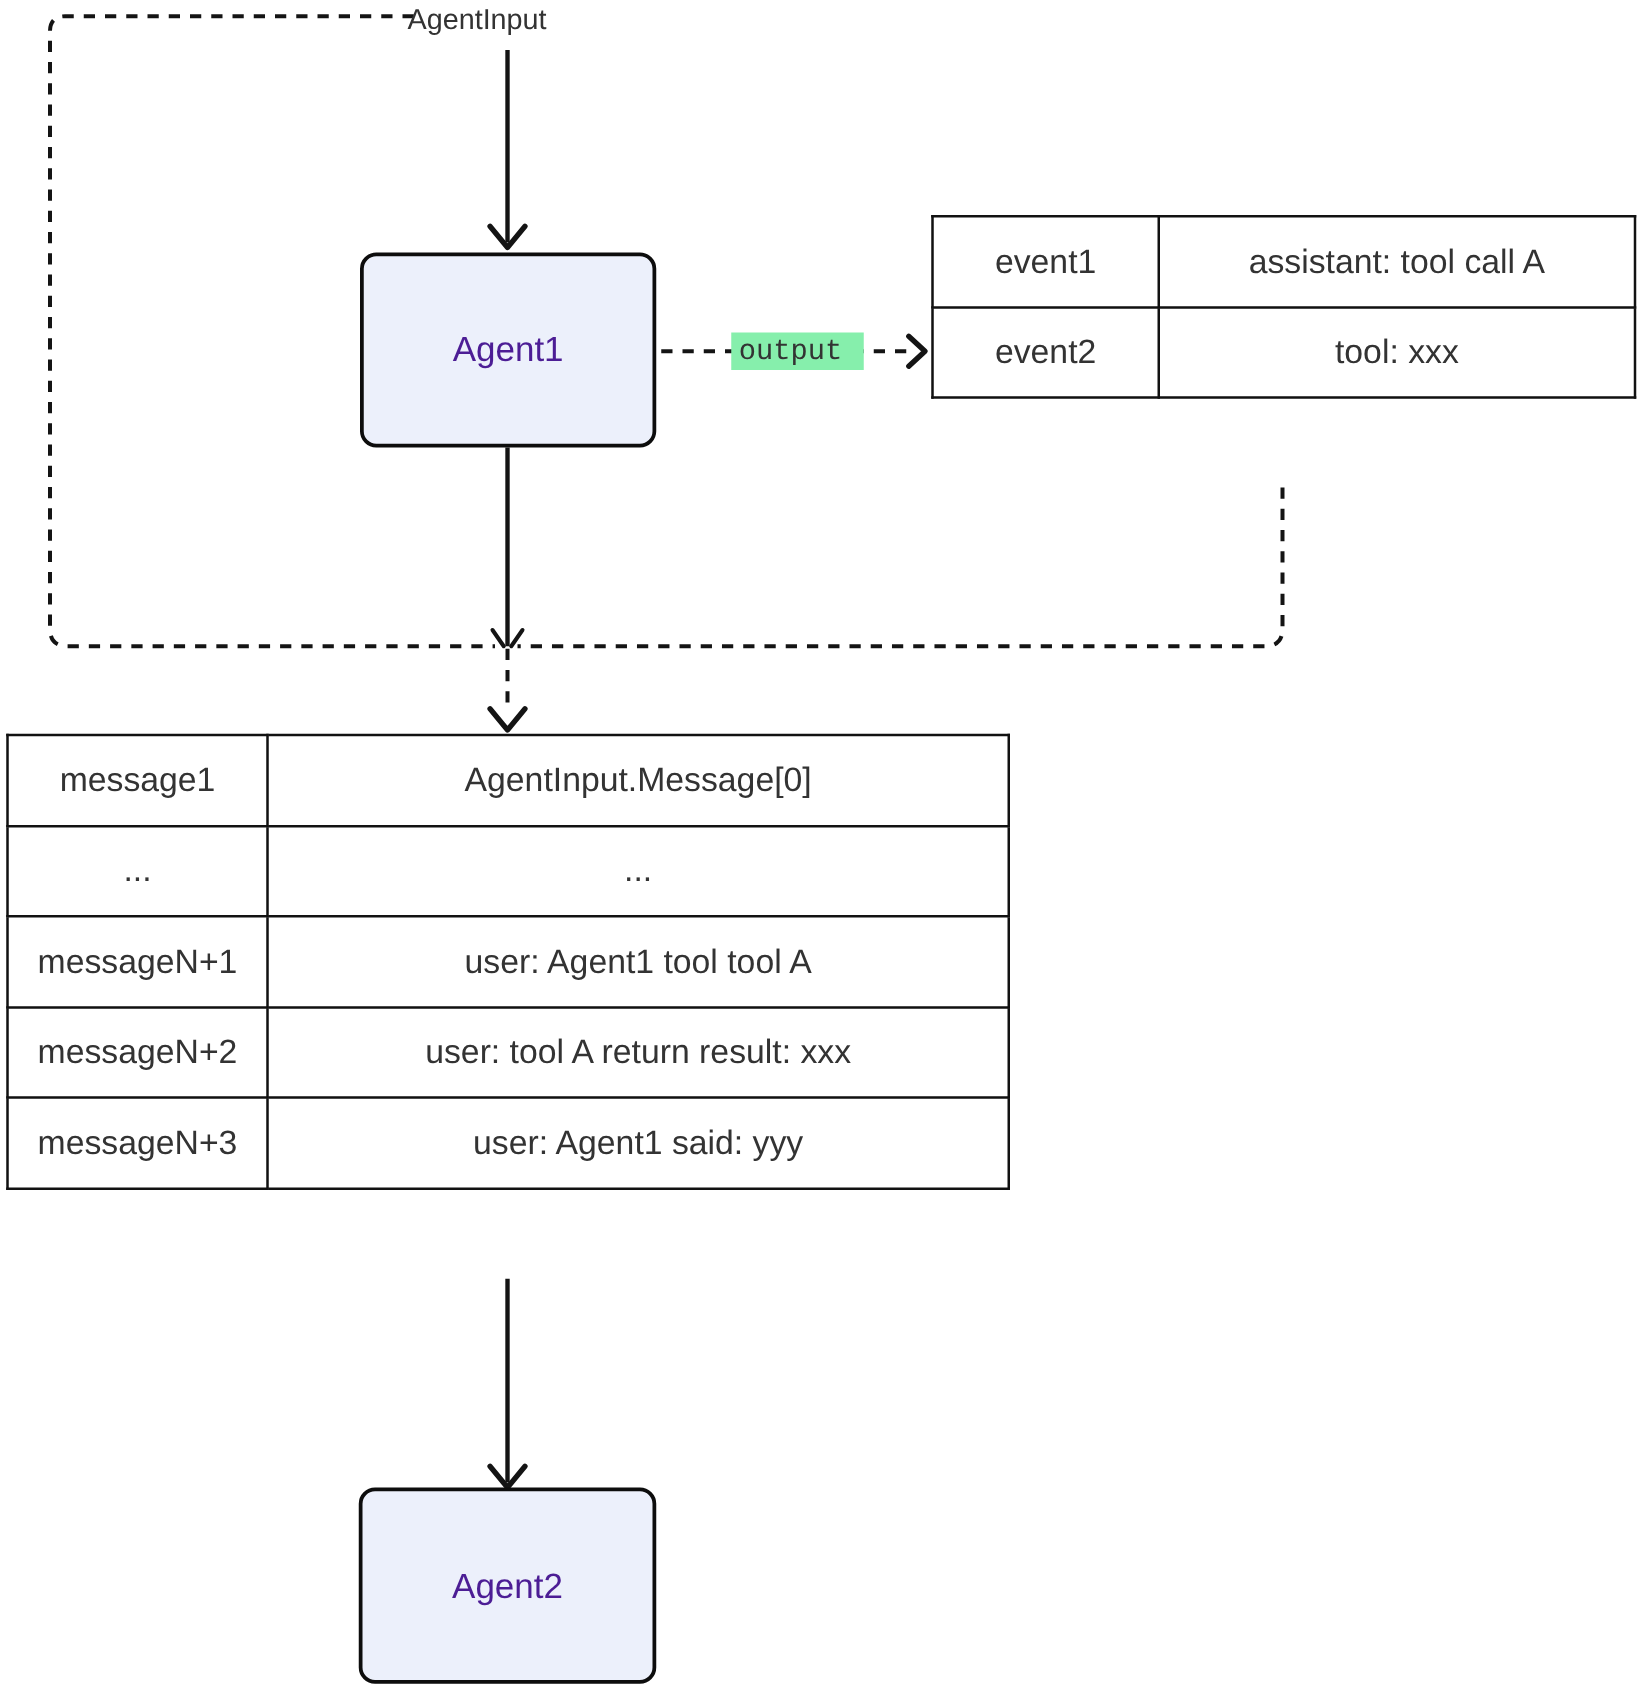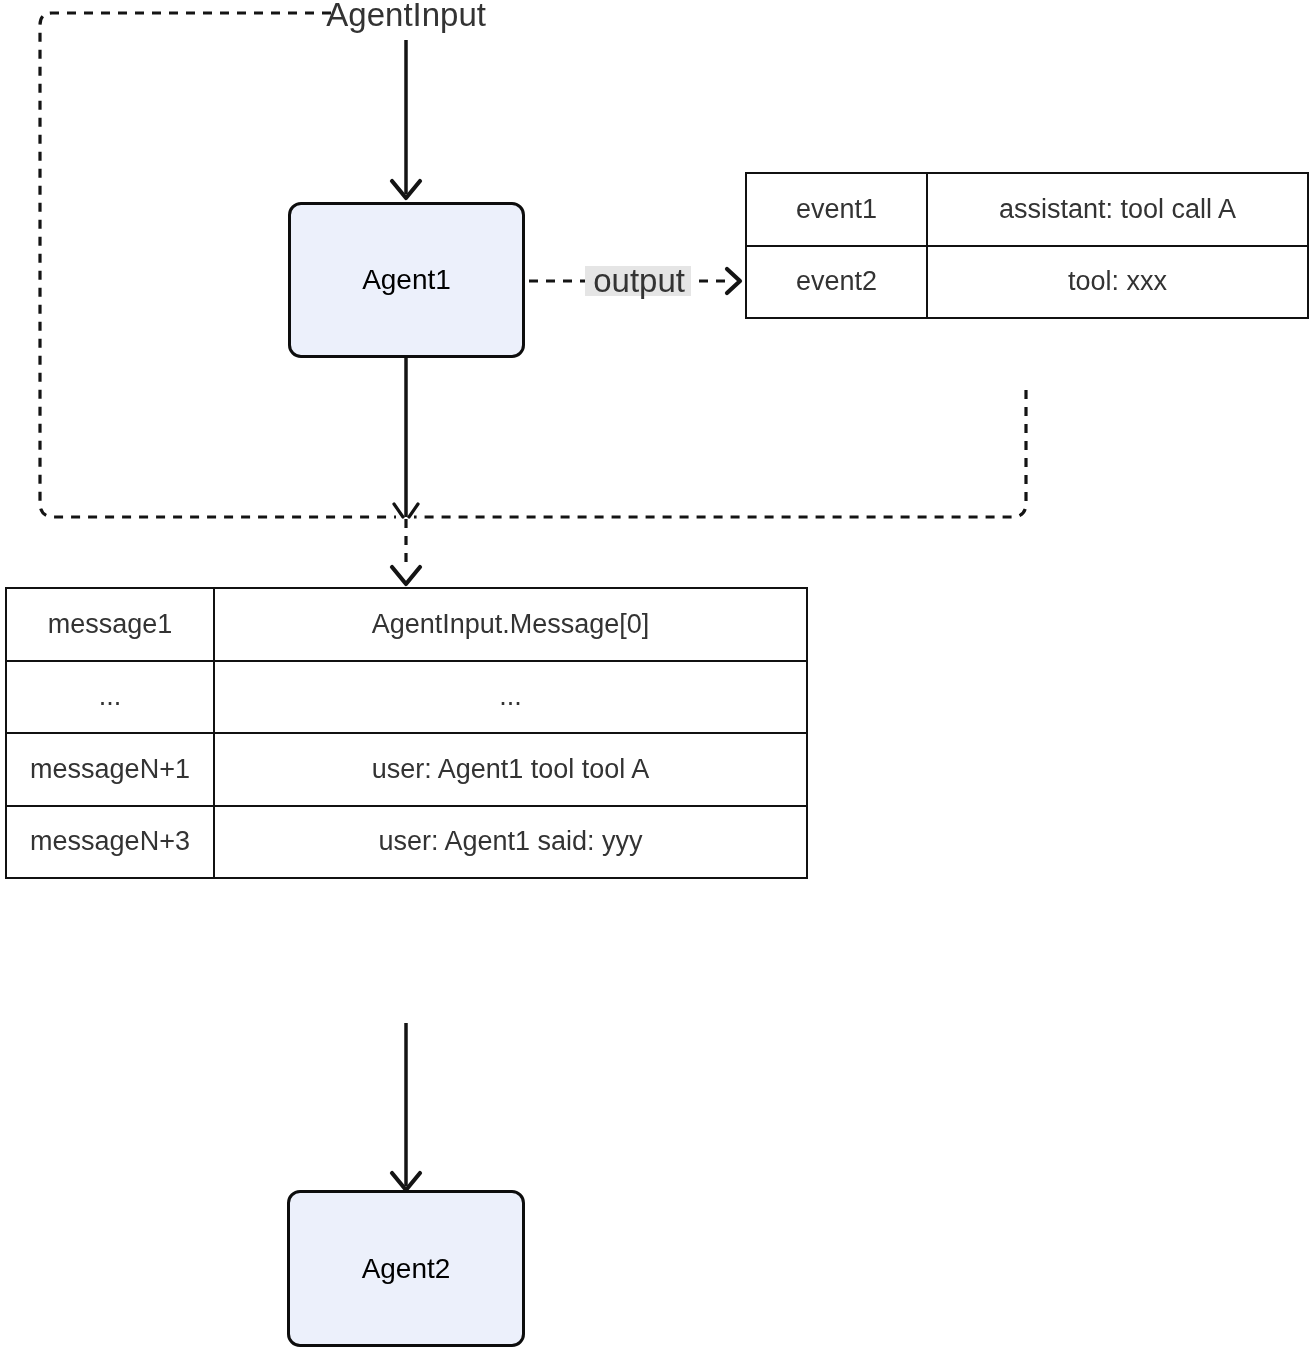--- a/index.html
+++ b/index.html
@@ -17,42 +17,42 @@
     left: 0; top: 0;
     width: 1312px; height: 1352px;
   }
   .edge-shaft { stroke: #141414; stroke-width: 3.5; fill: none; }
   .edge-dashed { stroke: #141414; stroke-width: 3.2; fill: none; stroke-dasharray: 9 8; }
   .edge-head { stroke: #141414; stroke-width: 4.2; fill: none; stroke-linecap: round; stroke-linejoin: round; }
   .flare { stroke: #141414; stroke-width: 3.2; fill: none; stroke-linecap: round; }
 
   .float-label {
     position: absolute;
-    font-size: 33px;
+    font-size: 23px;
     line-height: 30px;
     color: #333333;
-    text-align: right;
+    text-align: left;
     white-space: nowrap;
   }
   .label-agentinput { left: 326px; top: 0px; width: 160px; }
   .label-output {
     left: 585px; top: 266px; width: 94px;
-    background: #e5e5e5; padding: 0 6px;
+    background: #86efac; padding: 0 6px; font-family: Liberation Mono, monospace;
   }
 
   .node {
     position: absolute;
     background: #ecf0fb;
     border: 3.5px solid #0d0d0d;
     border-radius: 13px;
     display: flex;
     align-items: center;
     justify-content: center;
     font-size: 28px;
-    color: #000000;
+    color: #4c1d95;
     box-sizing: border-box;
   }
   .node-agent1 { left: 288px; top: 202px; width: 237px; height: 156px; }
   .node-agent2 { left: 287px; top: 1190px; width: 238px; height: 157px; }
 
   table.tbl {
     position: absolute;
     border-collapse: collapse;
     table-layout: fixed;
     font-size: 27px;
@@ -149,20 +149,24 @@
       </tr>
       <tr>
         <td>...</td>
         <td>...</td>
       </tr>
       <tr>
         <td>messageN+1</td>
         <td>user: Agent1 tool tool A</td>
       </tr>
       <tr>
+        <td>messageN+2</td>
+        <td>user: tool A return result: xxx</td>
+      </tr>
+      <tr>
         <td>messageN+3</td>
         <td>user: Agent1 said: yyy</td>
       </tr>
     </tbody>
   </table>
 
   <div class="node node-agent2">
     <span>Agent2</span>
   </div>
 

